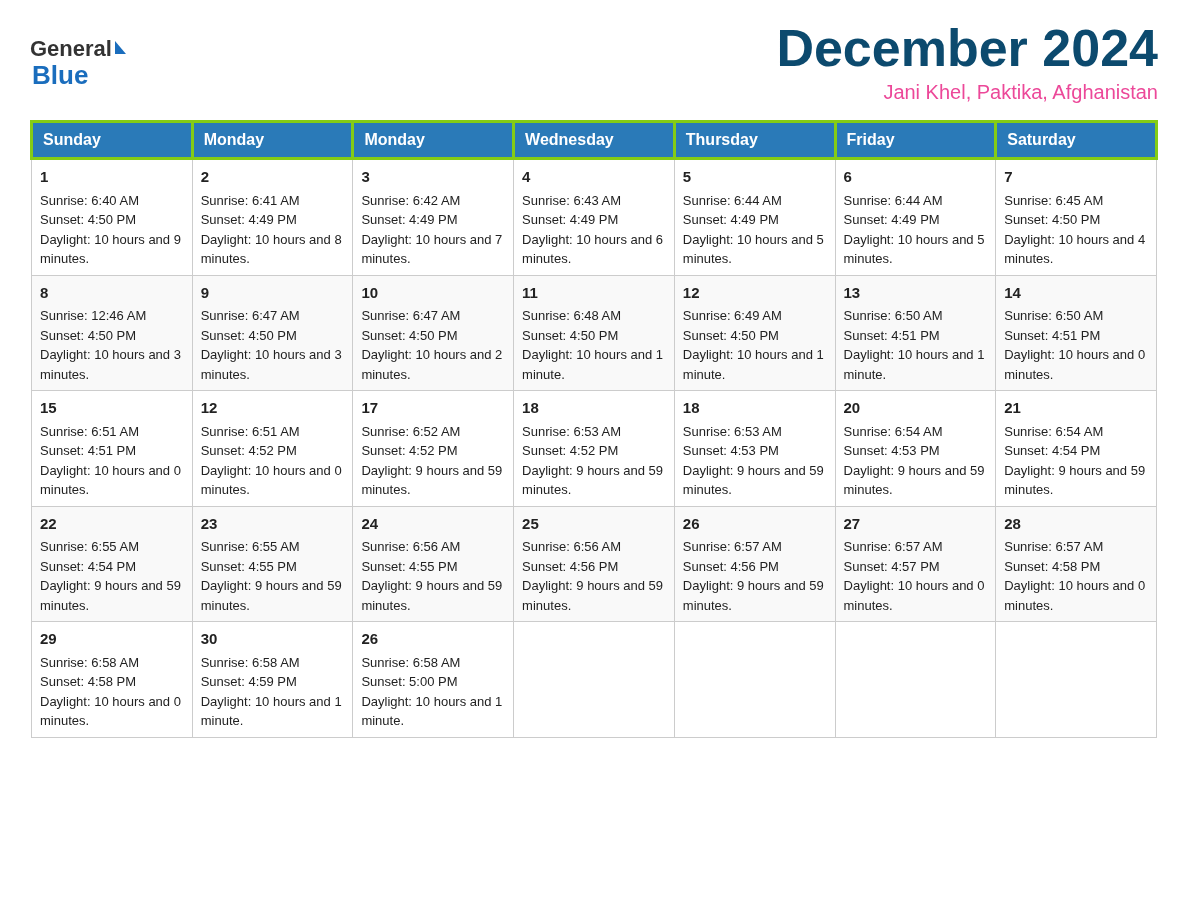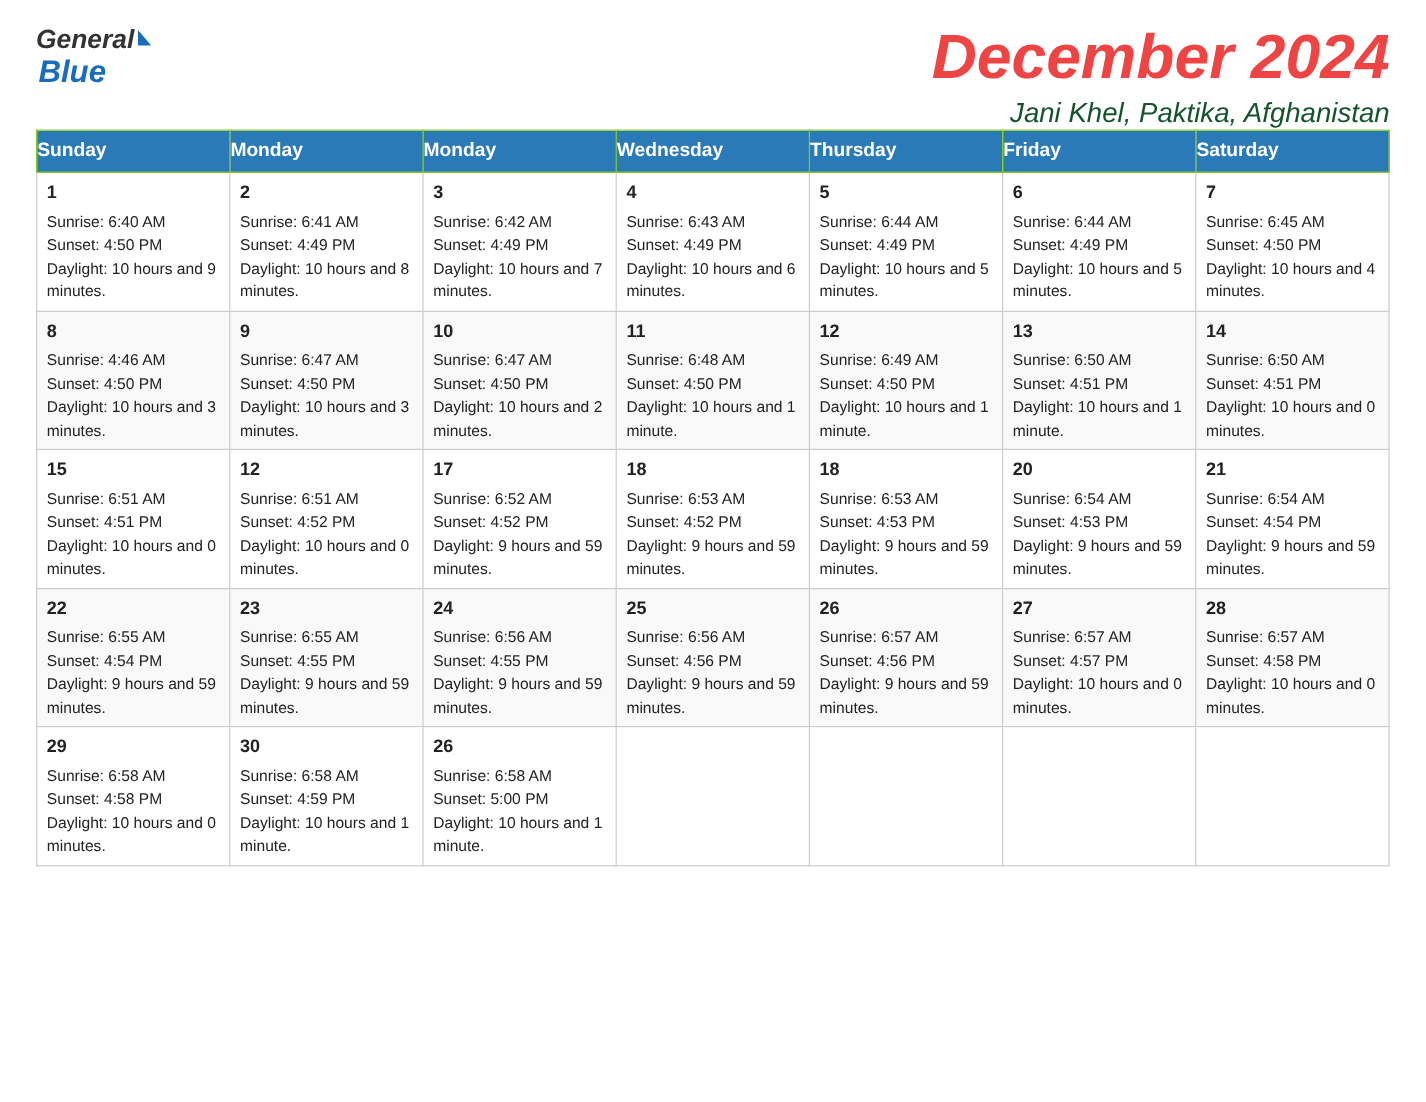--- a/index.html
+++ b/index.html
@@ -7,23 +7,22 @@
       font-family: Arial, Helvetica, sans-serif;
       background: #fff;
       color: #222;
       width: 1188px;
       min-height: 918px;
       padding: 20px 30px;
     }
     .header {
       display: flex;
       justify-content: space-between;
-      align-items: flex-start;
-      margin-bottom: 0;
-      font-style: italic;
+      align-items: center;
+      margin-bottom: 16px;
     }
     .logo-text-general {
       font-size: 22px;
       font-weight: bold;
       color: #333;
     }
     .logo-container {
       display: flex;
       flex-direction: column;
     }
@@ -37,41 +36,41 @@
       color: #1a6dbd;
       line-height: 1;
       margin-left: 2px;
     }
     .title-section {
       text-align: right;
     }
     .calendar-title {
       font-size: 52px;
       font-weight: bold;
-      color: #ef4444;
+      color: #0c4a6e;
       line-height: 1.1;
     }
     .calendar-subtitle {
-      font-size: 23px;
-      color: #14532d;
+      font-size: 20px;
+      color: #ec4899;
       margin-top: 4px;
     }
     .calendar-table {
       width: 100%;
       border-collapse: collapse;
       border: 1px solid #aaa;
     }
     .calendar-table th {
       background-color: #2a7ab8;
       color: #fff;
       font-size: 16px;
       font-weight: bold;
-      padding: 8px 0;
+      padding: 8px 10px;
       text-align: left;
-      border: 1px solid #84cc16;
+      border: 3px solid #84cc16;
     }
     .calendar-table td {
       vertical-align: top;
       border: 1px solid #ccc;
       padding: 6px 8px;
       width: calc(100% / 7);
       min-height: 90px;
     }
     .cell-content {
       font-size: 13px;
@@ -178,21 +177,21 @@
           <span>Sunrise: 6:45 AM</span><br>
           <span>Sunset: 4:50 PM</span><br>
           <span>Daylight: 10 hours and 4 minutes.</span>
         </div>
       </td>
       </tr>
       <tr>
         <td>
         <div class="cell-content">
           <span class="day-number">8</span>
-          <span>Sunrise: 4:46 AM</span><br>
+          <span>Sunrise: 12:46 AM</span><br>
           <span>Sunset: 4:50 PM</span><br>
           <span>Daylight: 10 hours and 3 minutes.</span>
         </div>
       </td>
         <td>
         <div class="cell-content">
           <span class="day-number">9</span>
           <span>Sunrise: 6:47 AM</span><br>
           <span>Sunset: 4:50 PM</span><br>
           <span>Daylight: 10 hours and 3 minutes.</span>

